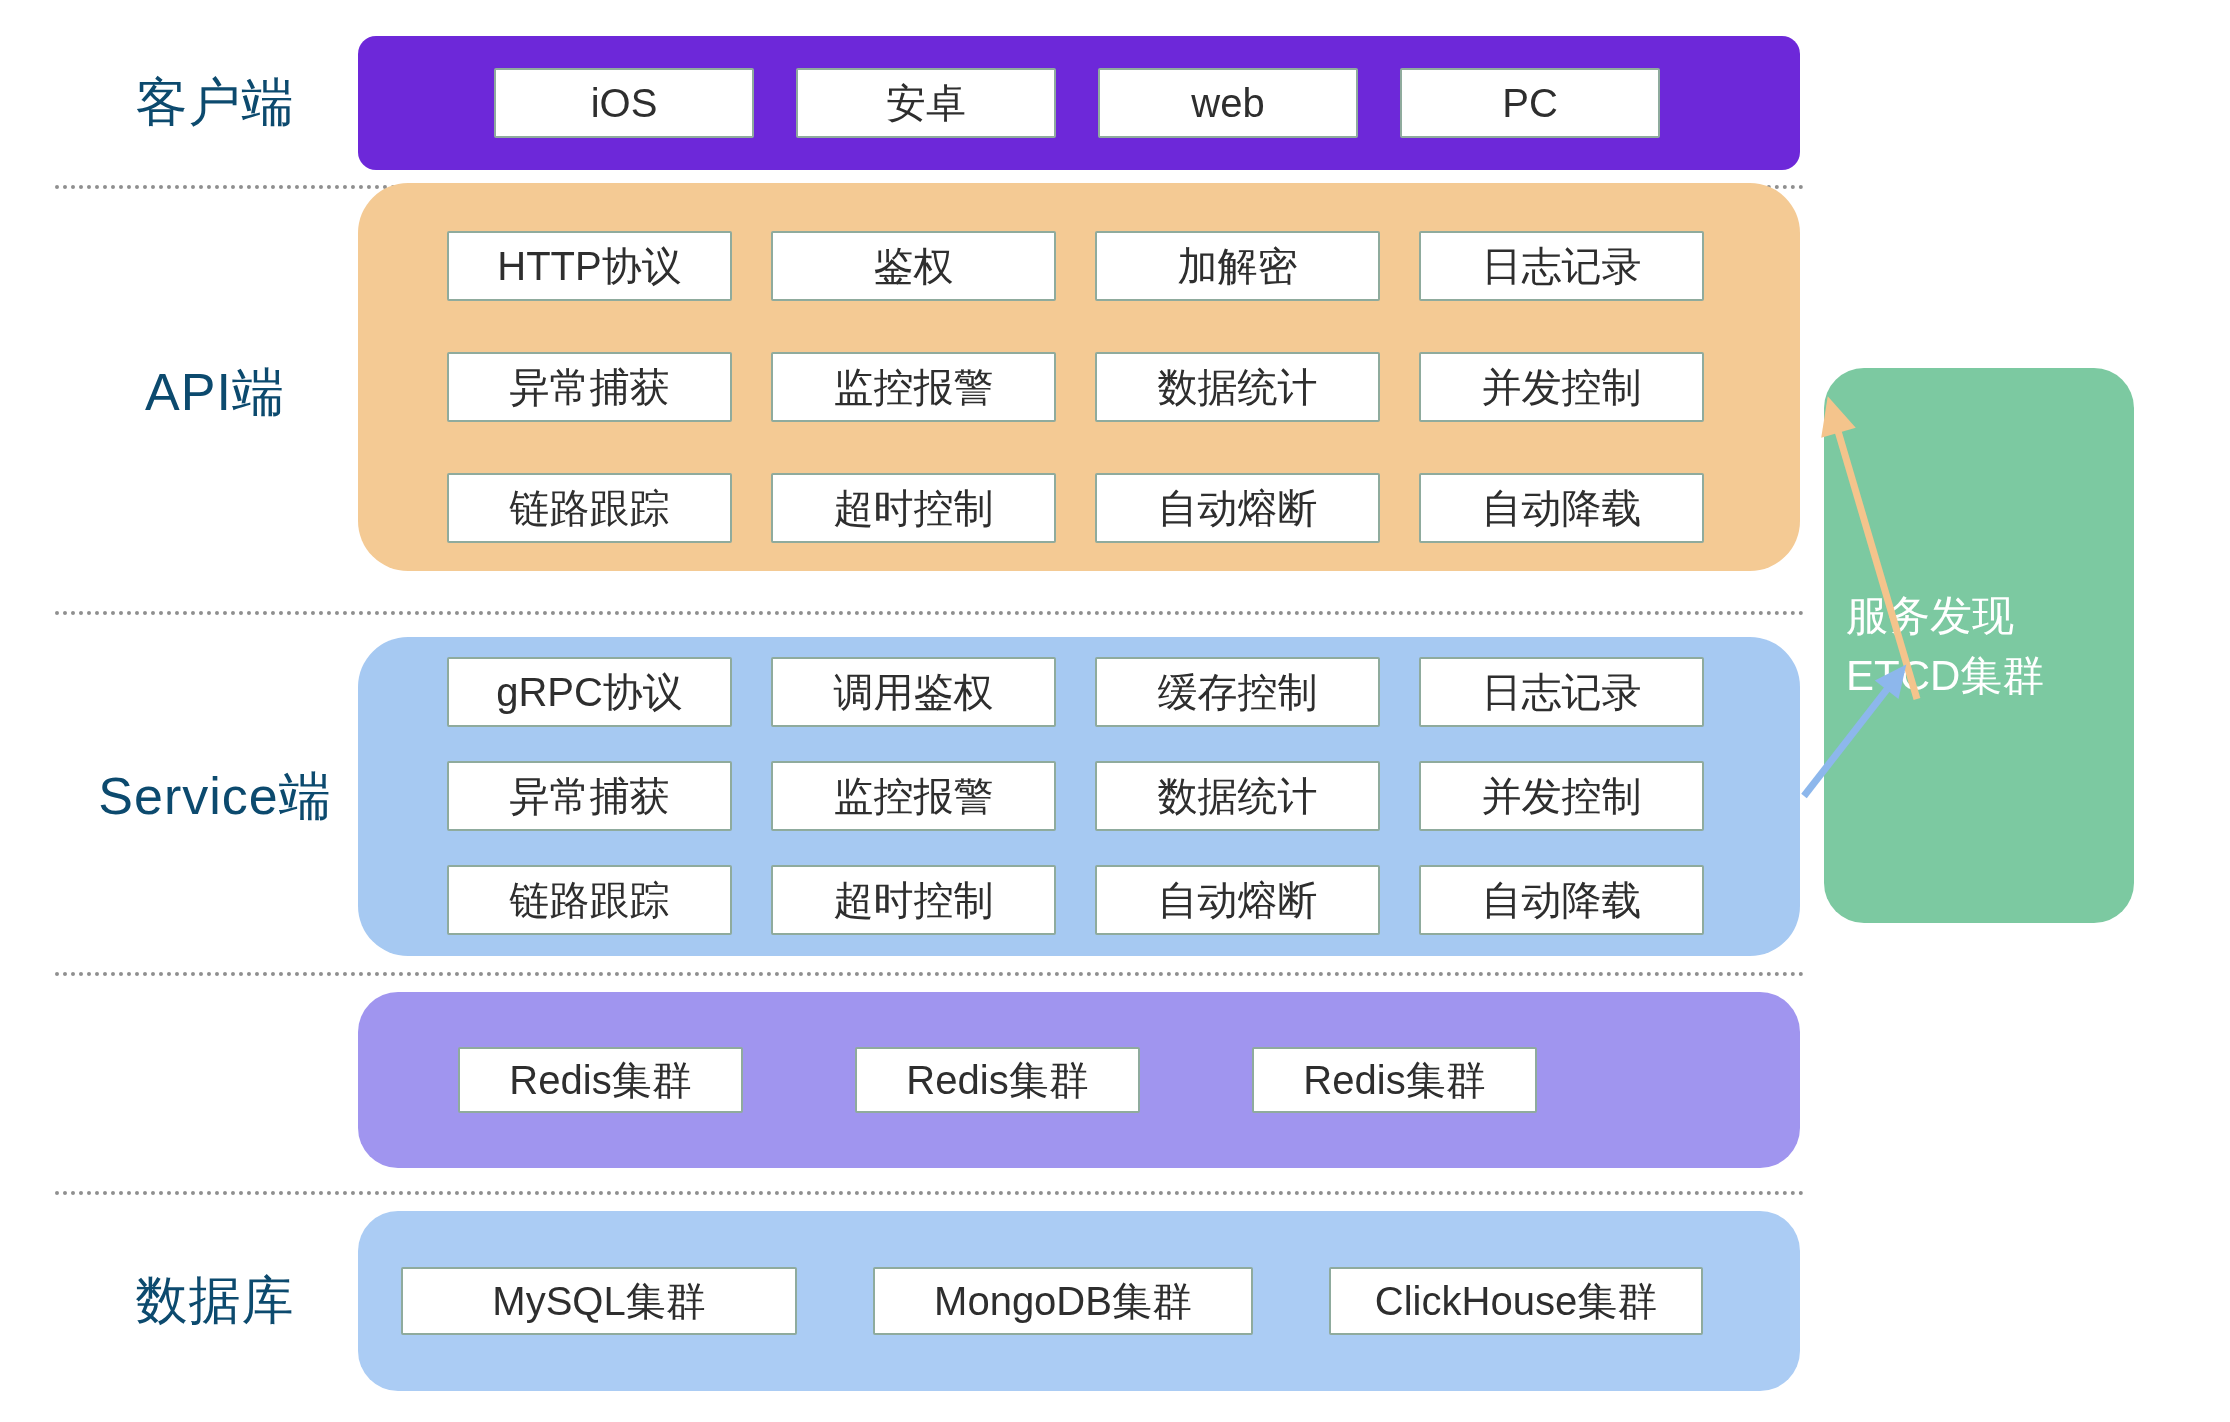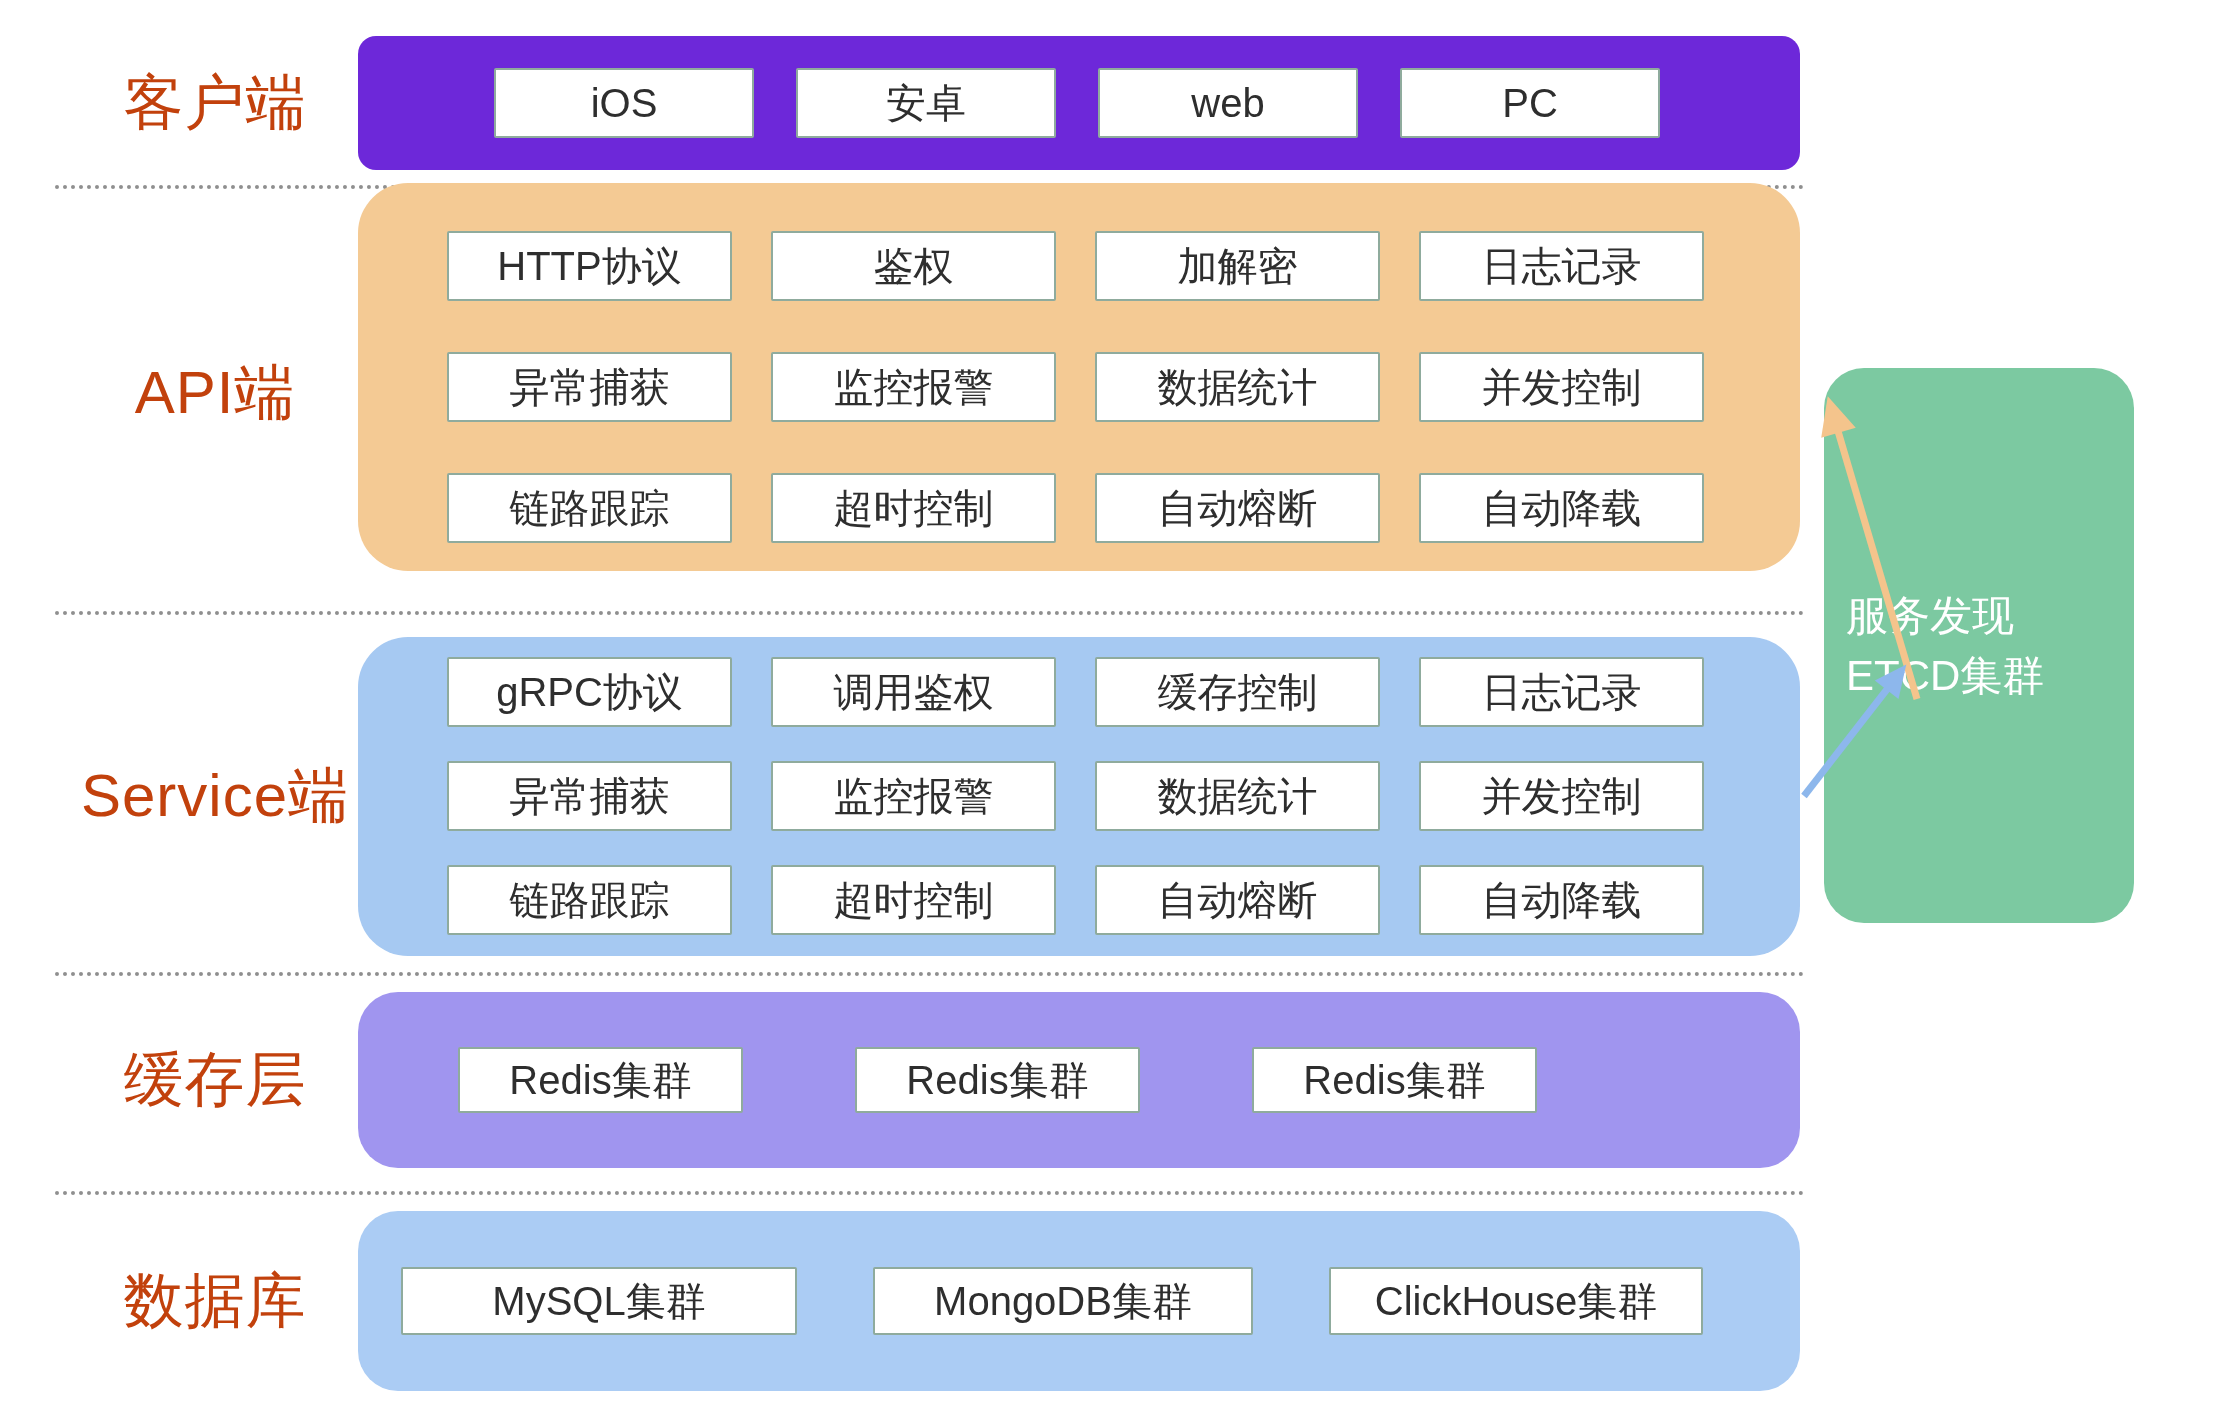--- a/index.html
+++ b/index.html
@@ -15,22 +15,22 @@
   }
 
   
   .layer-label {
     position: absolute;
     left: 0;
     width: 430px;
     display: flex;
     align-items: center;
     justify-content: center;
-    font-size: 60px;
-    color: #c2410c;
+    font-size: 52px;
+    color: #0c4a6e;
     letter-spacing: 1px;
   }
 
   
   .layer-box {
     position: absolute;
     left: 358px;
     width: 1442px;
   }
   .client-box   { top: 36px;   height: 134px; background: #6d28d9; border-radius: 18px;
@@ -117,21 +117,20 @@
 <div class="canvas">
 
   <div class="sep sep-1"></div>
   <div class="sep sep-2"></div>
   <div class="sep sep-3"></div>
   <div class="sep sep-4"></div>
 
   <div class="layer-label label-client">客户端</div>
   <div class="layer-label label-api">API端</div>
   <div class="layer-label label-service">Service端</div>
-  <div class="layer-label label-cache">缓存层</div>
   <div class="layer-label label-database">数据库</div>
 
   <div class="layer-box client-box">
     <div class="node client-node">iOS</div>
     <div class="node client-node">安卓</div>
     <div class="node client-node">web</div>
     <div class="node client-node">PC</div>
   </div>
 
   <div class="layer-box api-box">

